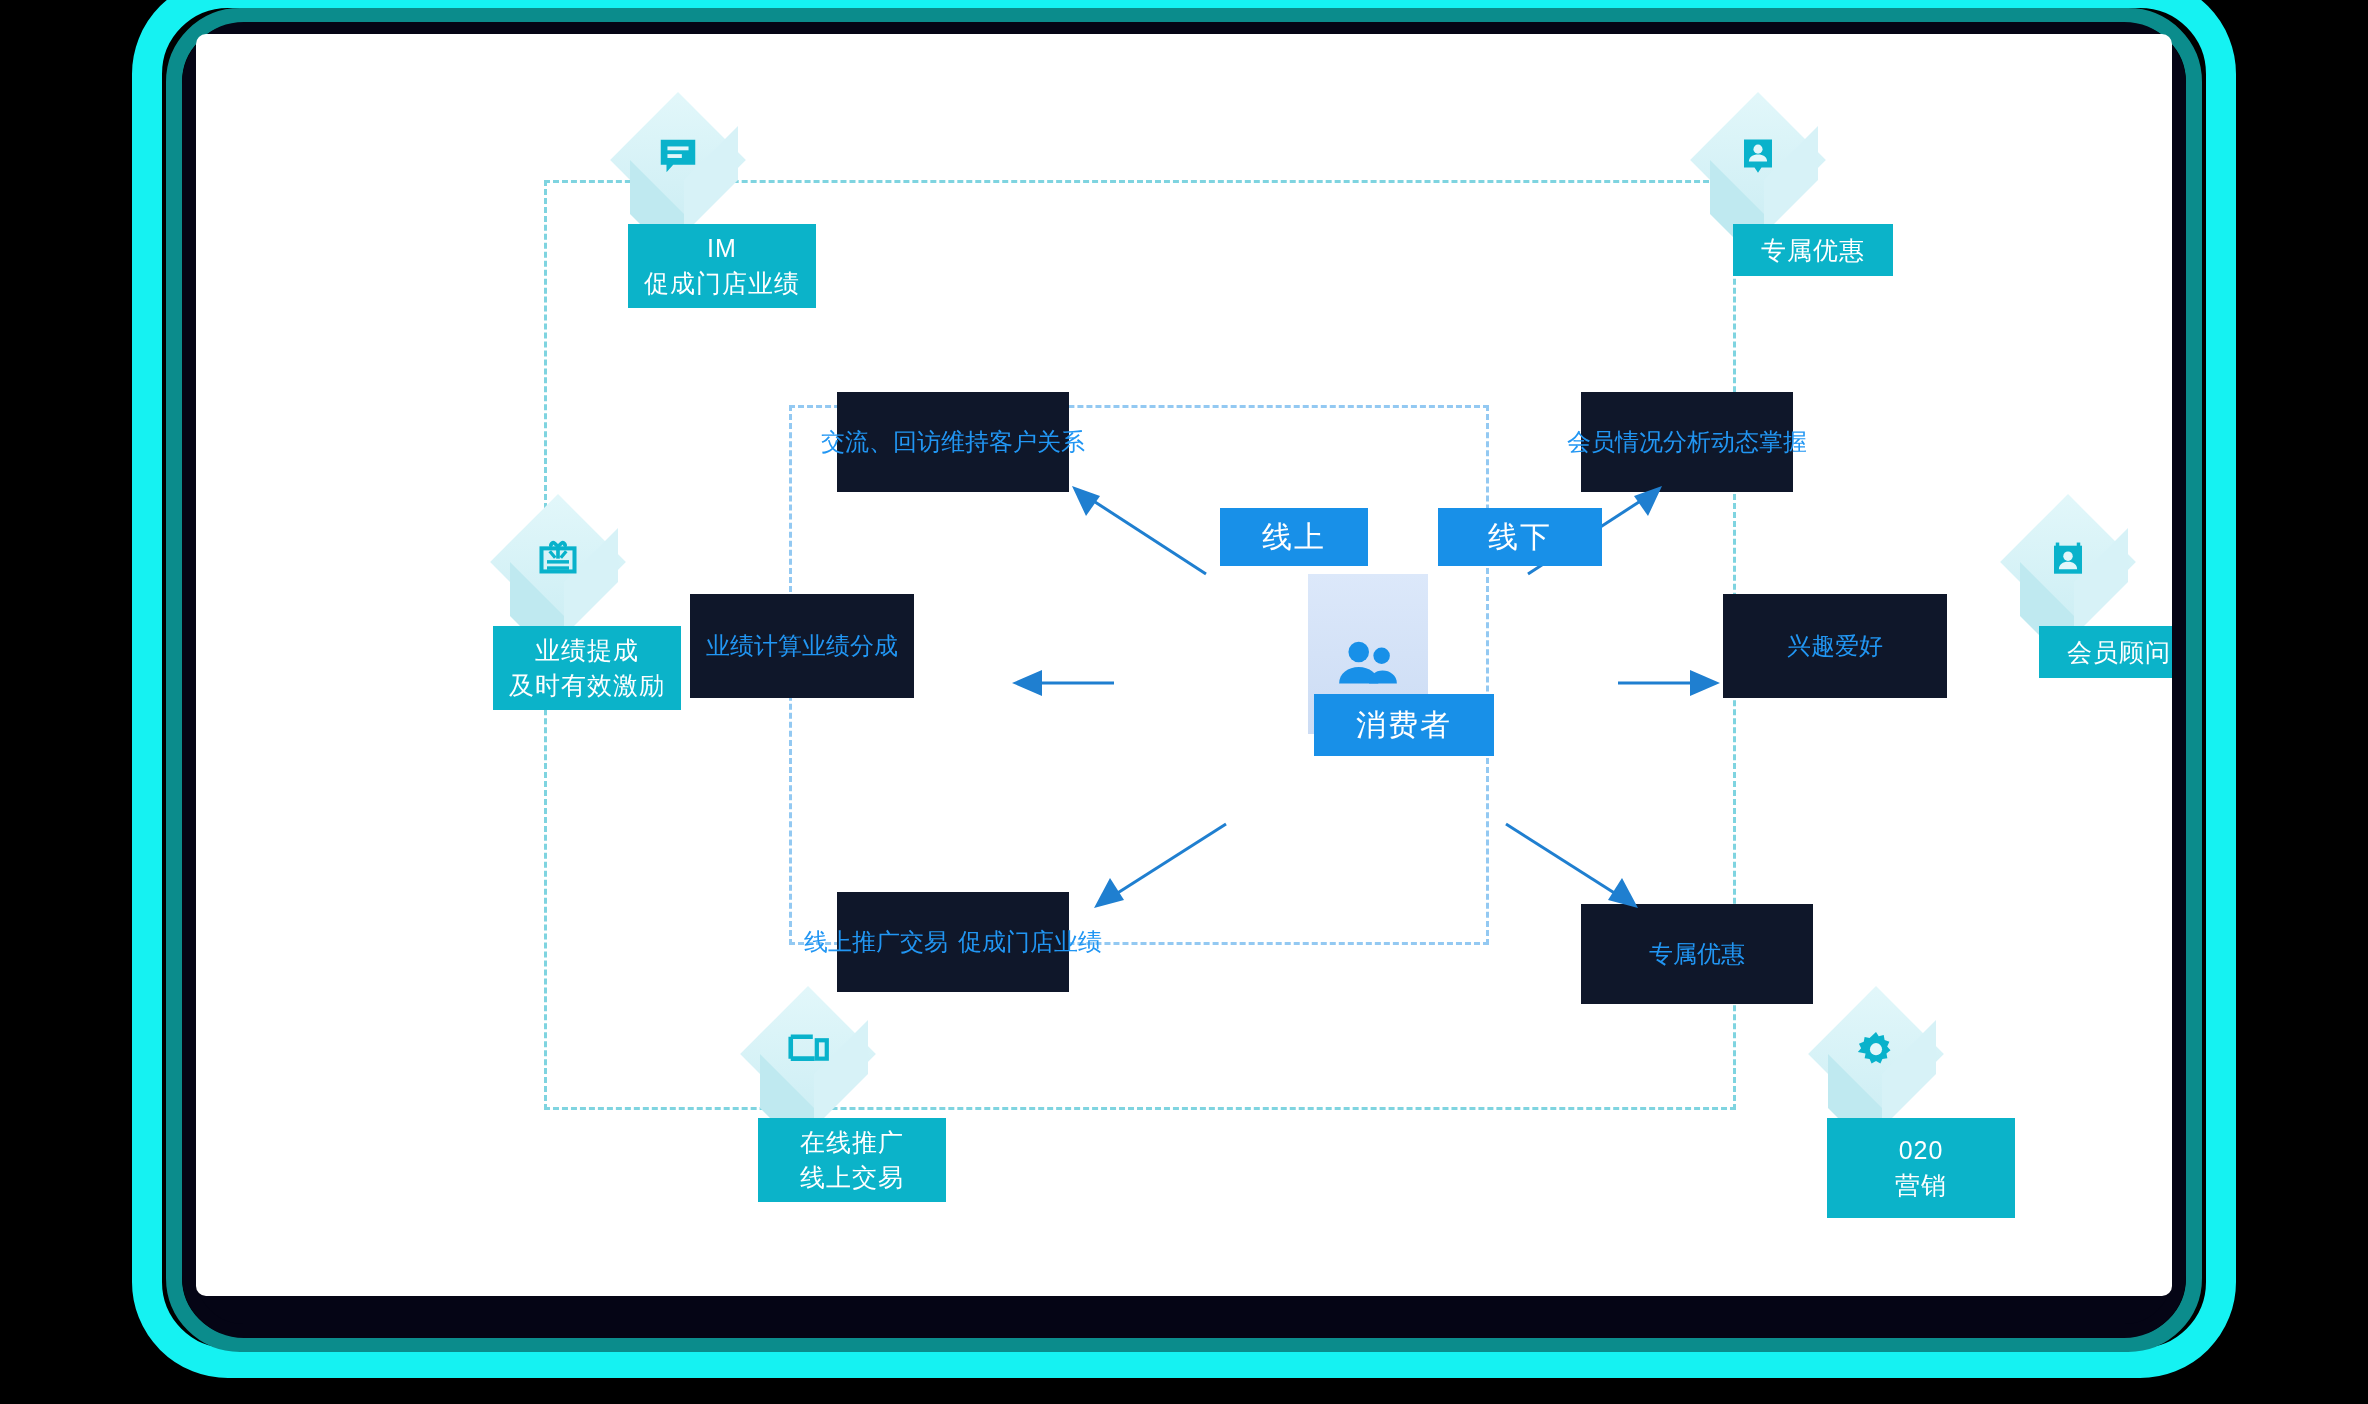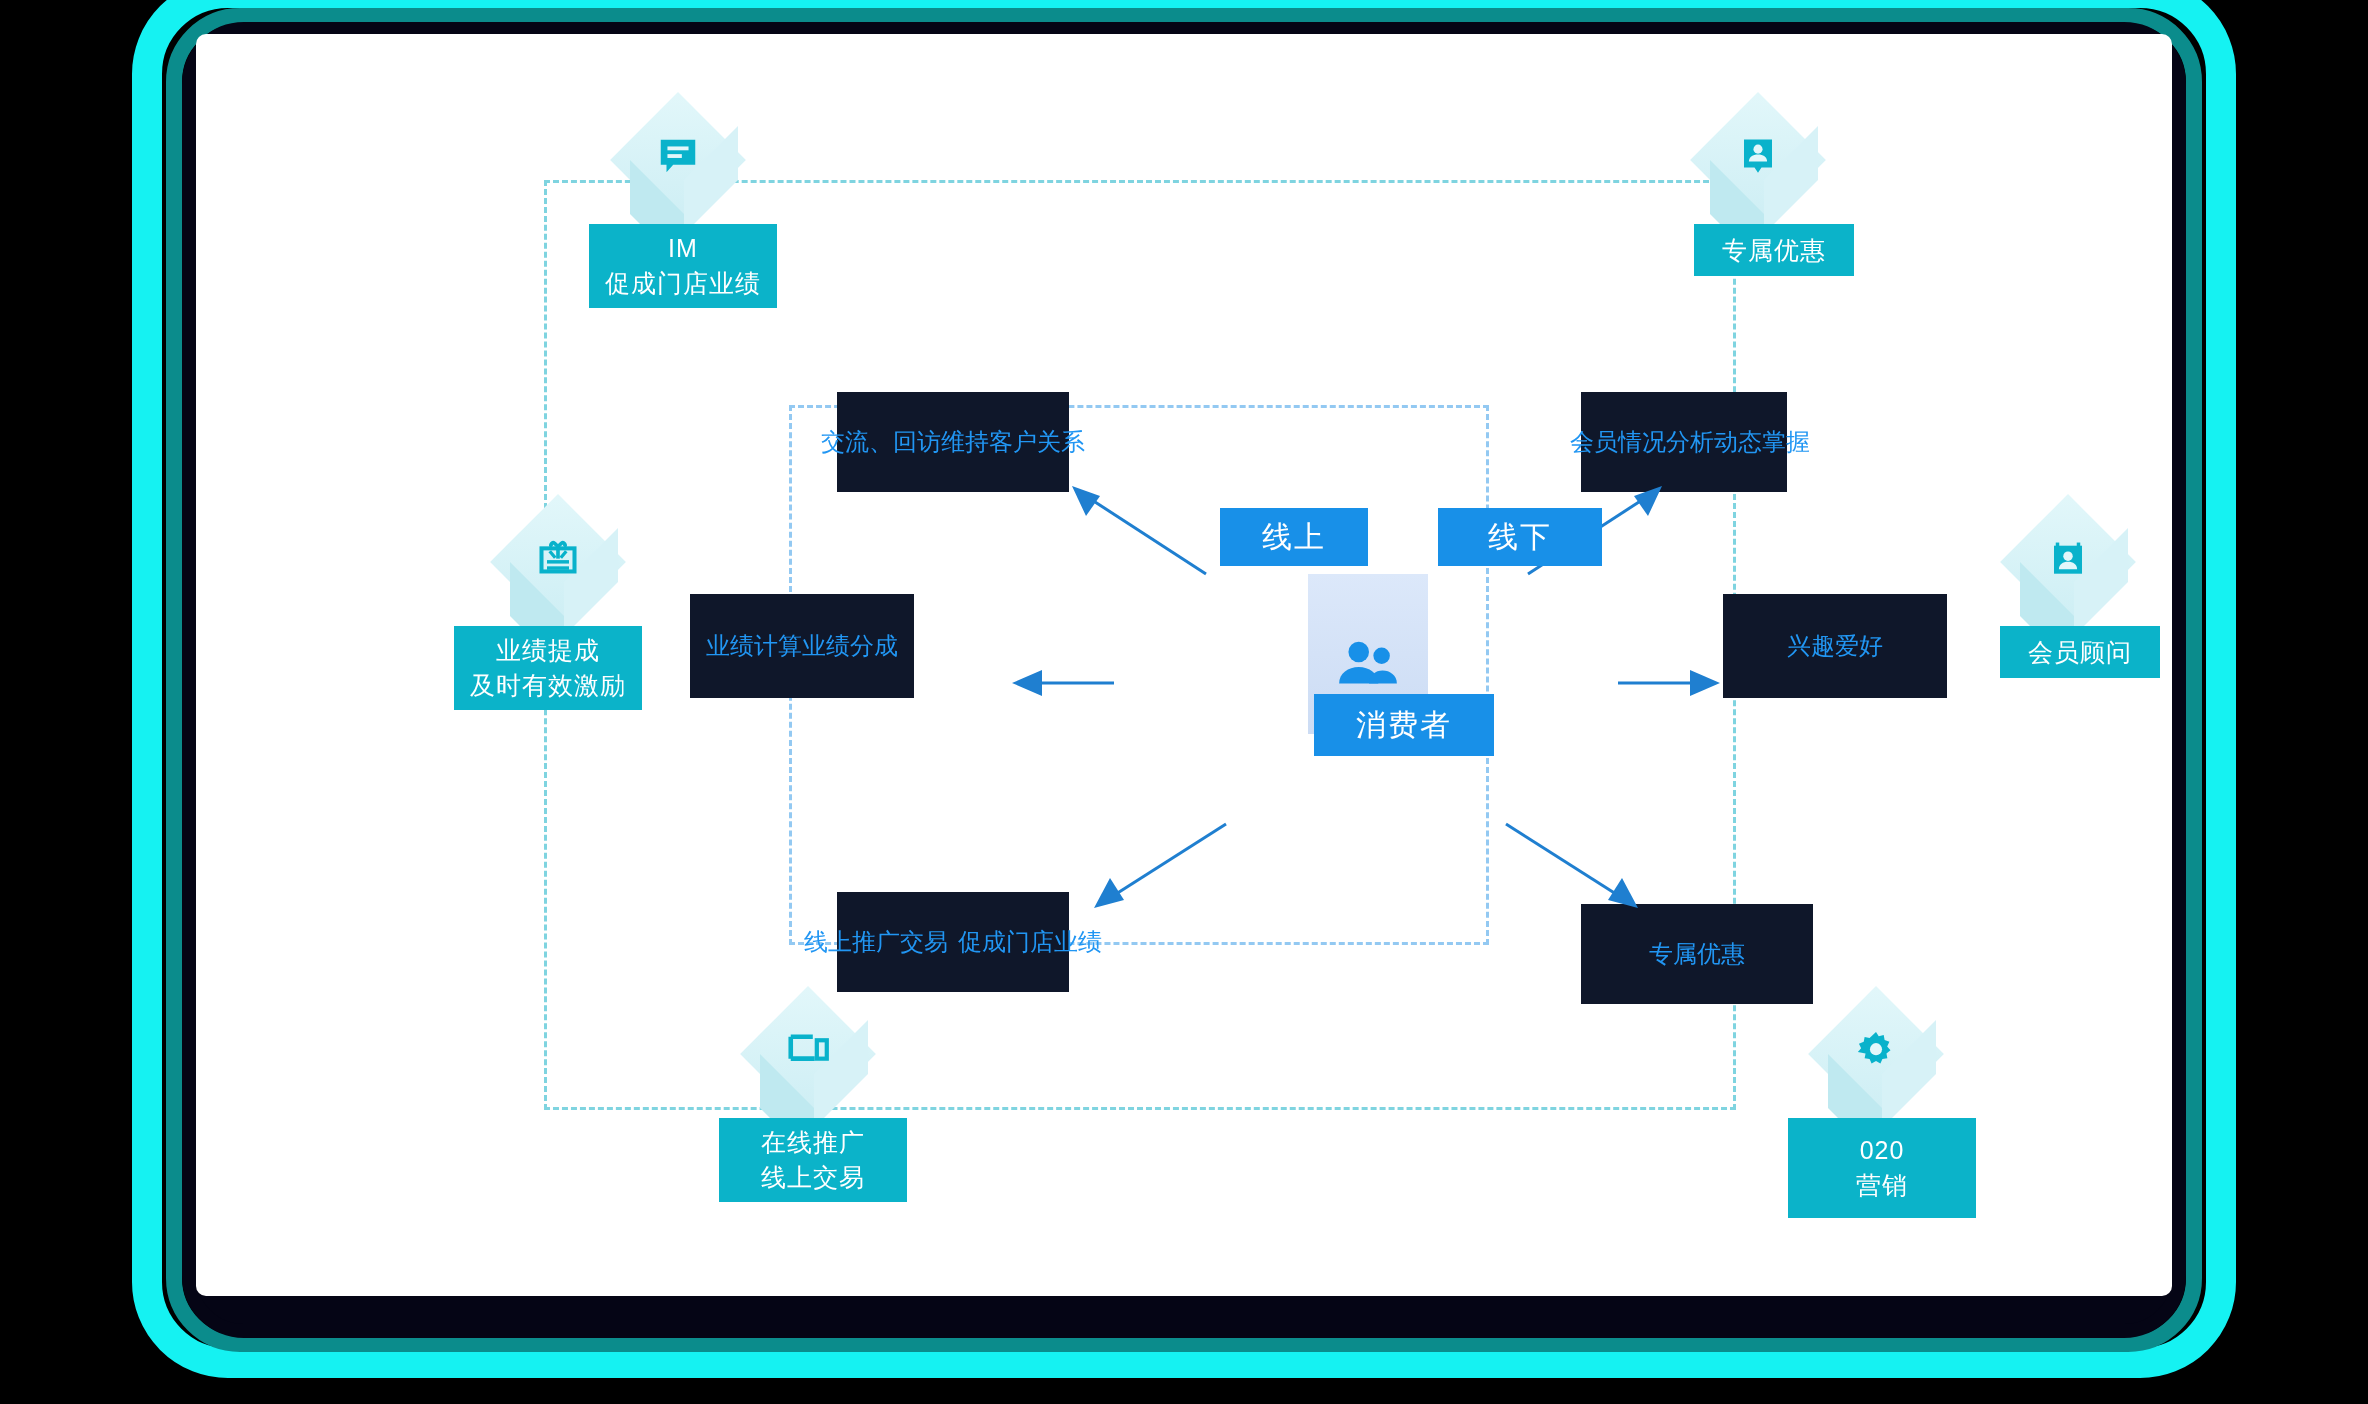--- a/index.html
+++ b/index.html
@@ -132,20 +132,21 @@
     color: #ffffff;
     font-size: 25px;
     line-height: 35px;
     text-align: center;
     display: flex;
     flex-direction: column;
     align-items: center;
     justify-content: center;
     letter-spacing: 1px;
     z-index: 5;
+    margin-left: 39px;
   }
   .teal-label .ln { display: block; white-space: nowrap; }
 
   
   .pale-box {
     position: absolute;
     background: #0f172a;
     color: #2196f3;
     font-size: 24px;
     line-height: 40px;
@@ -335,21 +336,21 @@
     <div class="teal-label" style="left:1592px; top:1084px; width:188px; height:100px;">
       <span class="ln">020</span>
       <span class="ln">营销</span>
     </div>
 
     <div class="pale-box" style="left:641px; top:358px; width:232px; height:100px;">
       <span class="ln">交流、回访</span>
       <span class="ln">维持客户关系</span>
     </div>
 
-    <div class="pale-box" style="left:1385px; top:358px; width:194px; height:100px;padding-left:12px;">
+    <div class="pale-box" style="left:1385px; top:358px; width:212px; height:100px;">
       <span class="ln">会员情况</span>
       <span class="ln">分析动态掌握</span>
     </div>
 
     <div class="pale-box" style="left:494px; top:560px; width:224px; height:104px;">
       <span class="ln">业绩计算</span>
       <span class="ln">业绩分成</span>
     </div>
 
     <div class="pale-box" style="left:1527px; top:560px; width:224px; height:104px;">

